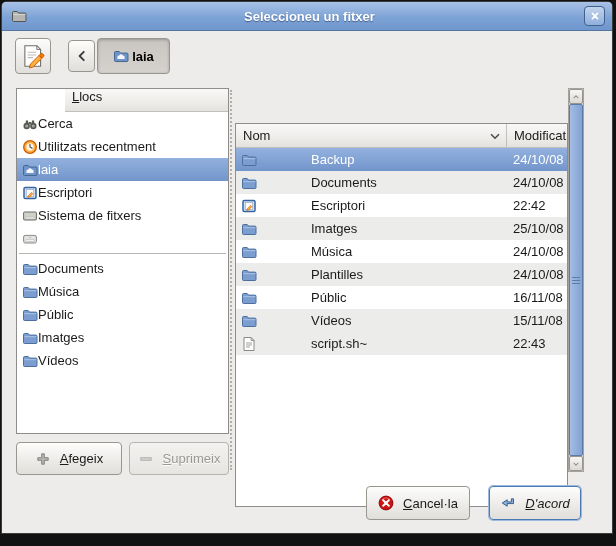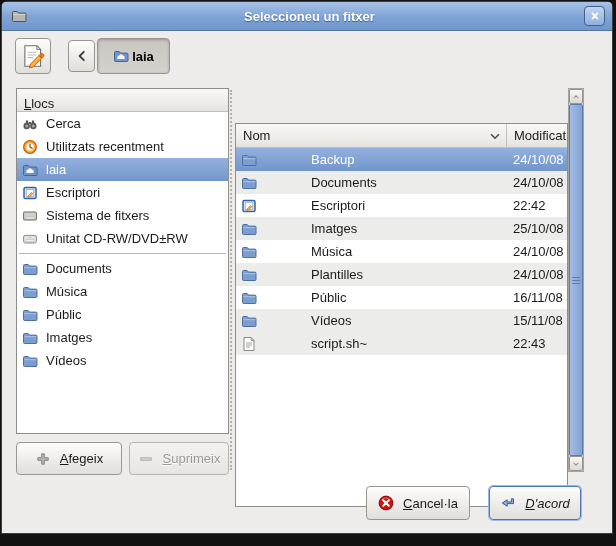--- a/index.html
+++ b/index.html
@@ -29,23 +29,23 @@
   .tbtn.path{left:95px;top:36px;width:73px;height:36px;gap:3px;
              background:linear-gradient(#c9c6c2,#d5d2ce);box-shadow:inset 0 1px 3px rgba(0,0,0,.25);}
   .tbtn.path .plabel{font-weight:bold;}
   .icon16{width:16px;height:16px;display:inline-block;flex:0 0 auto;}
   .icon16 svg,.icon24 svg{width:100%;height:100%;display:block;}
   .icon24{width:26px;height:26px;display:inline-block;}
   
   .frame{position:absolute;background:#fff;border:1px solid #8f8d89;box-sizing:border-box;}
   .sidebar{left:14px;top:86px;width:213px;height:346px;overflow:hidden;}
   .lhdr,.fhdr{background:linear-gradient(#f9f8f7,#eceae7 70%,#e4e2de);border-bottom:1px solid #c3c0bb;}
-  .lhdr{height:22px;display:flex;align-items:flex-end;padding-left:7px;}
+  .lhdr{height:22px;display:flex;align-items:flex-start;padding-left:7px;margin-left:48px;}
   .slist{position:absolute;left:0;top:23px;right:0;bottom:0;background:#fff;}
-  .side-item{height:23px;display:flex;align-items:center;gap:8px;padding-left:5px;cursor:pointer;}
+  .side-item{height:23px;display:flex;align-items:center;gap:0;padding-left:5px;cursor:pointer;}
   .side-item .lbl{white-space:nowrap;}
   .side-sep{border-top:1px solid #b8b6b1;margin:3px 2px;}
   .selected-row{background:linear-gradient(var(--selection_light,#93b1de),var(--selection,#7295cb));
                 color:#fff;}
   
   .pane-divider{position:absolute;left:228px;top:88px;height:380px;width:0;
                 border-left:2px dotted #b2b0ab;}
   .filepane{left:233px;top:86px;width:333px;height:384px;overflow:hidden;margin-top:35px;}
   .fhdr{height:23px;display:flex;}
   .hcell{display:flex;align-items:center;box-sizing:border-box;padding-left:7px;cursor:pointer;}
@@ -192,21 +192,20 @@
             <span class="lbl">Sistema de fitxers</span>
           </div>
           <div class="side-item">
             <span class="icon16">
               <svg viewBox="0 0 16 16">
                 <rect x="1.6" y="4.4" width="12.8" height="7.6" rx="1.6" fill="#e3e3e1" stroke="#8a8a86"></rect>
                 <rect x="3.4" y="8.7" width="9.2" height="1.9" rx=".95" fill="#fbfbfa" stroke="#a5a5a1" stroke-width=".5"></rect>
                 <circle cx="8" cy="6.5" r=".7" fill="#a8a8a4"></circle>
               </svg>
             </span>
-            <span class="lbl">Unitat CD-RW/DVD±RW</span>
           </div>
           <div class="side-sep"></div>
           <div class="side-item">
             <span class="icon16">
               <svg viewBox="0 0 16 16">
                 <path d="M1.5 12.5v-8c0-.6.4-1 1-1h3.7l1.4 1.6h6.4c.6 0 1 .4 1 1v6.4c0 .6-.4 1-1 1h-11.5c-.6 0-1-.4-1-1z" fill="#7b9dd0" stroke="#4d6f9e"></path>
                 <path d="M2.3 6.1h12v1.1h-12z" fill="#a9c1e4"></path>
               </svg>
             </span>
             <span class="lbl">Documents</span>

